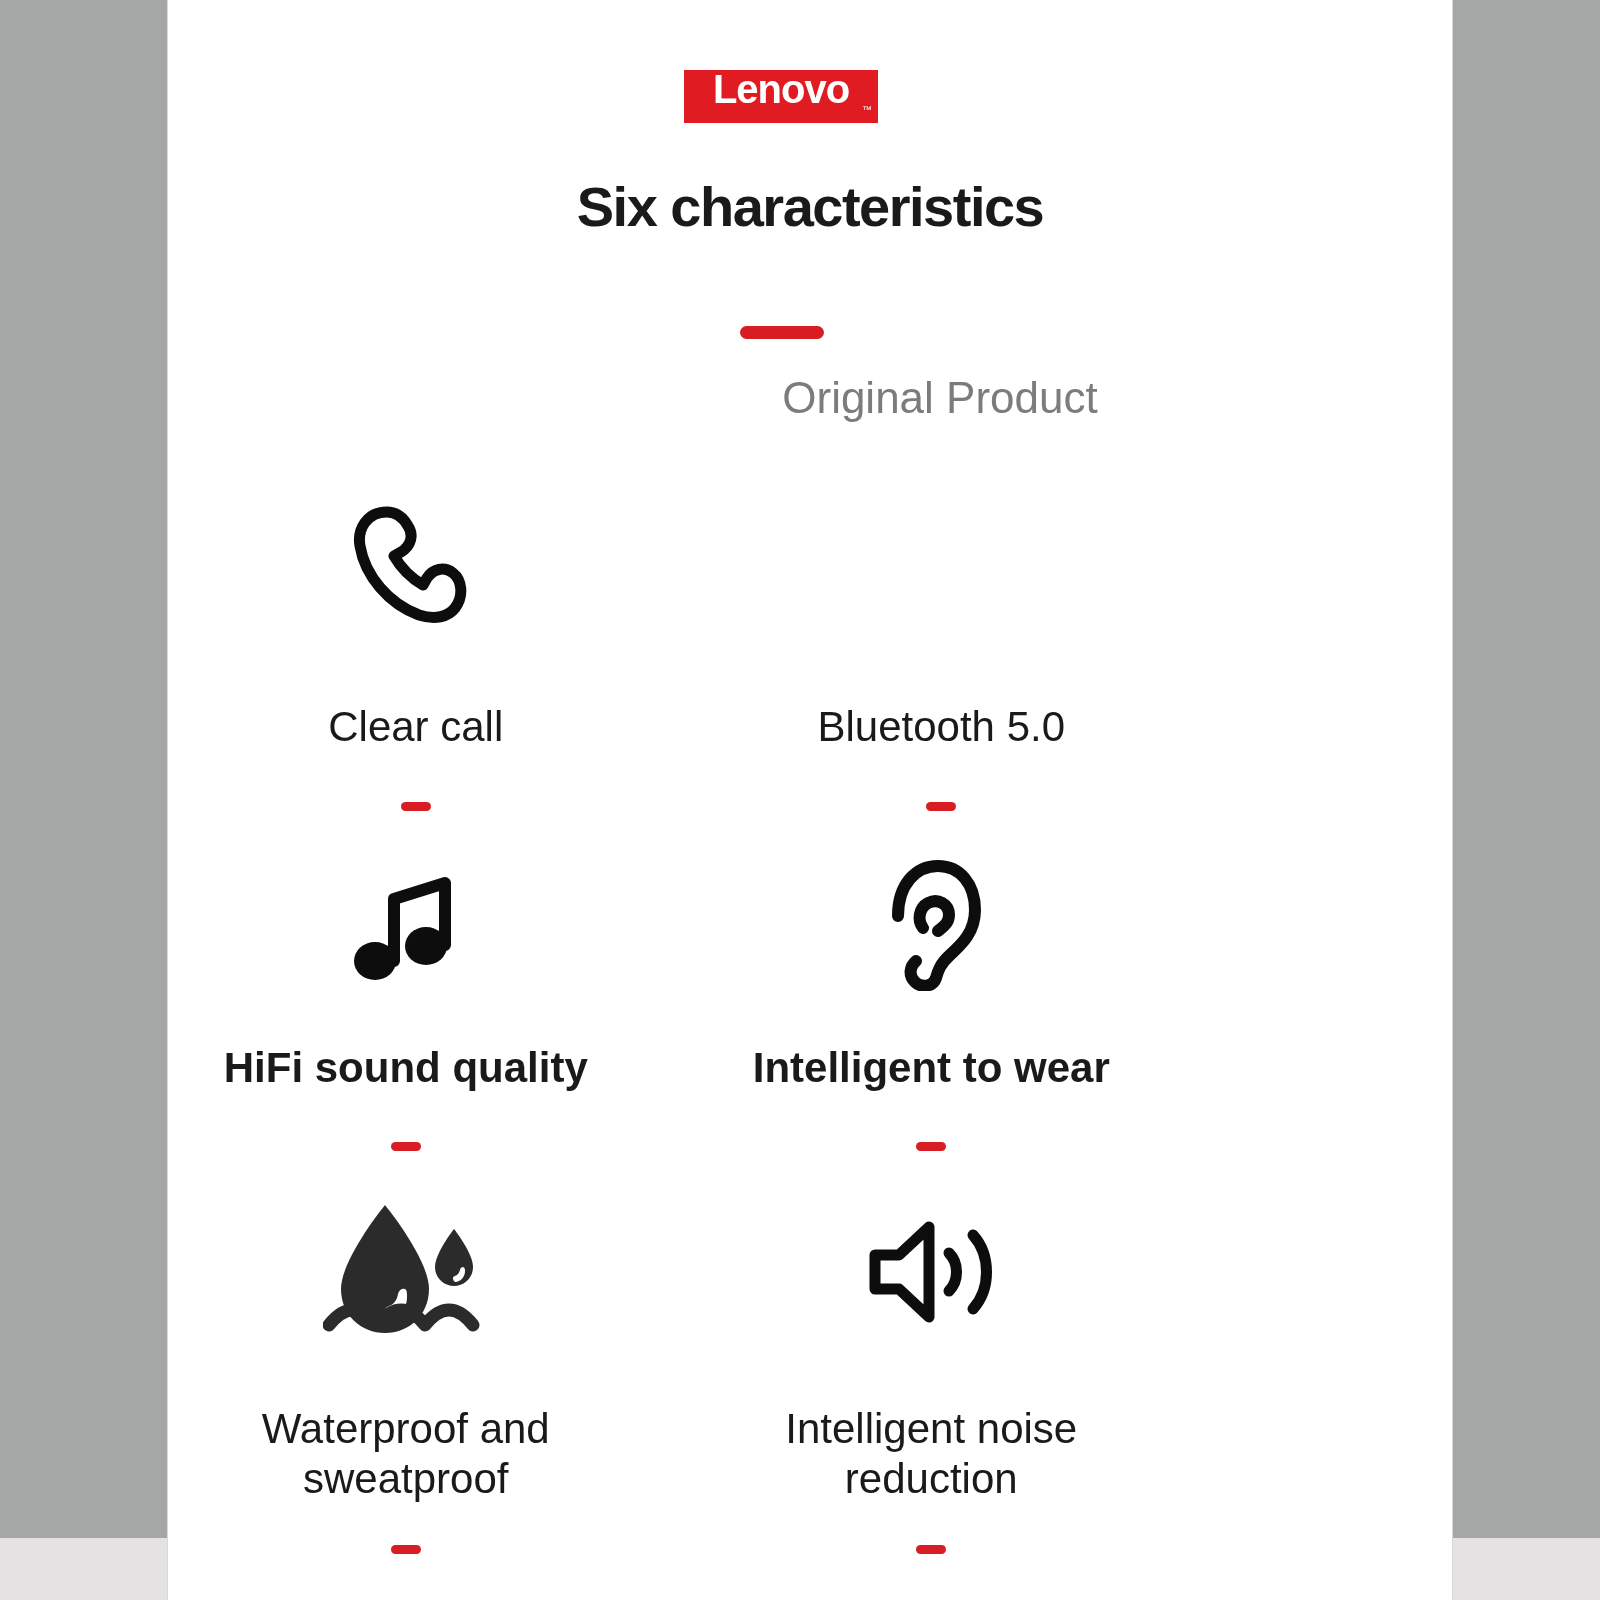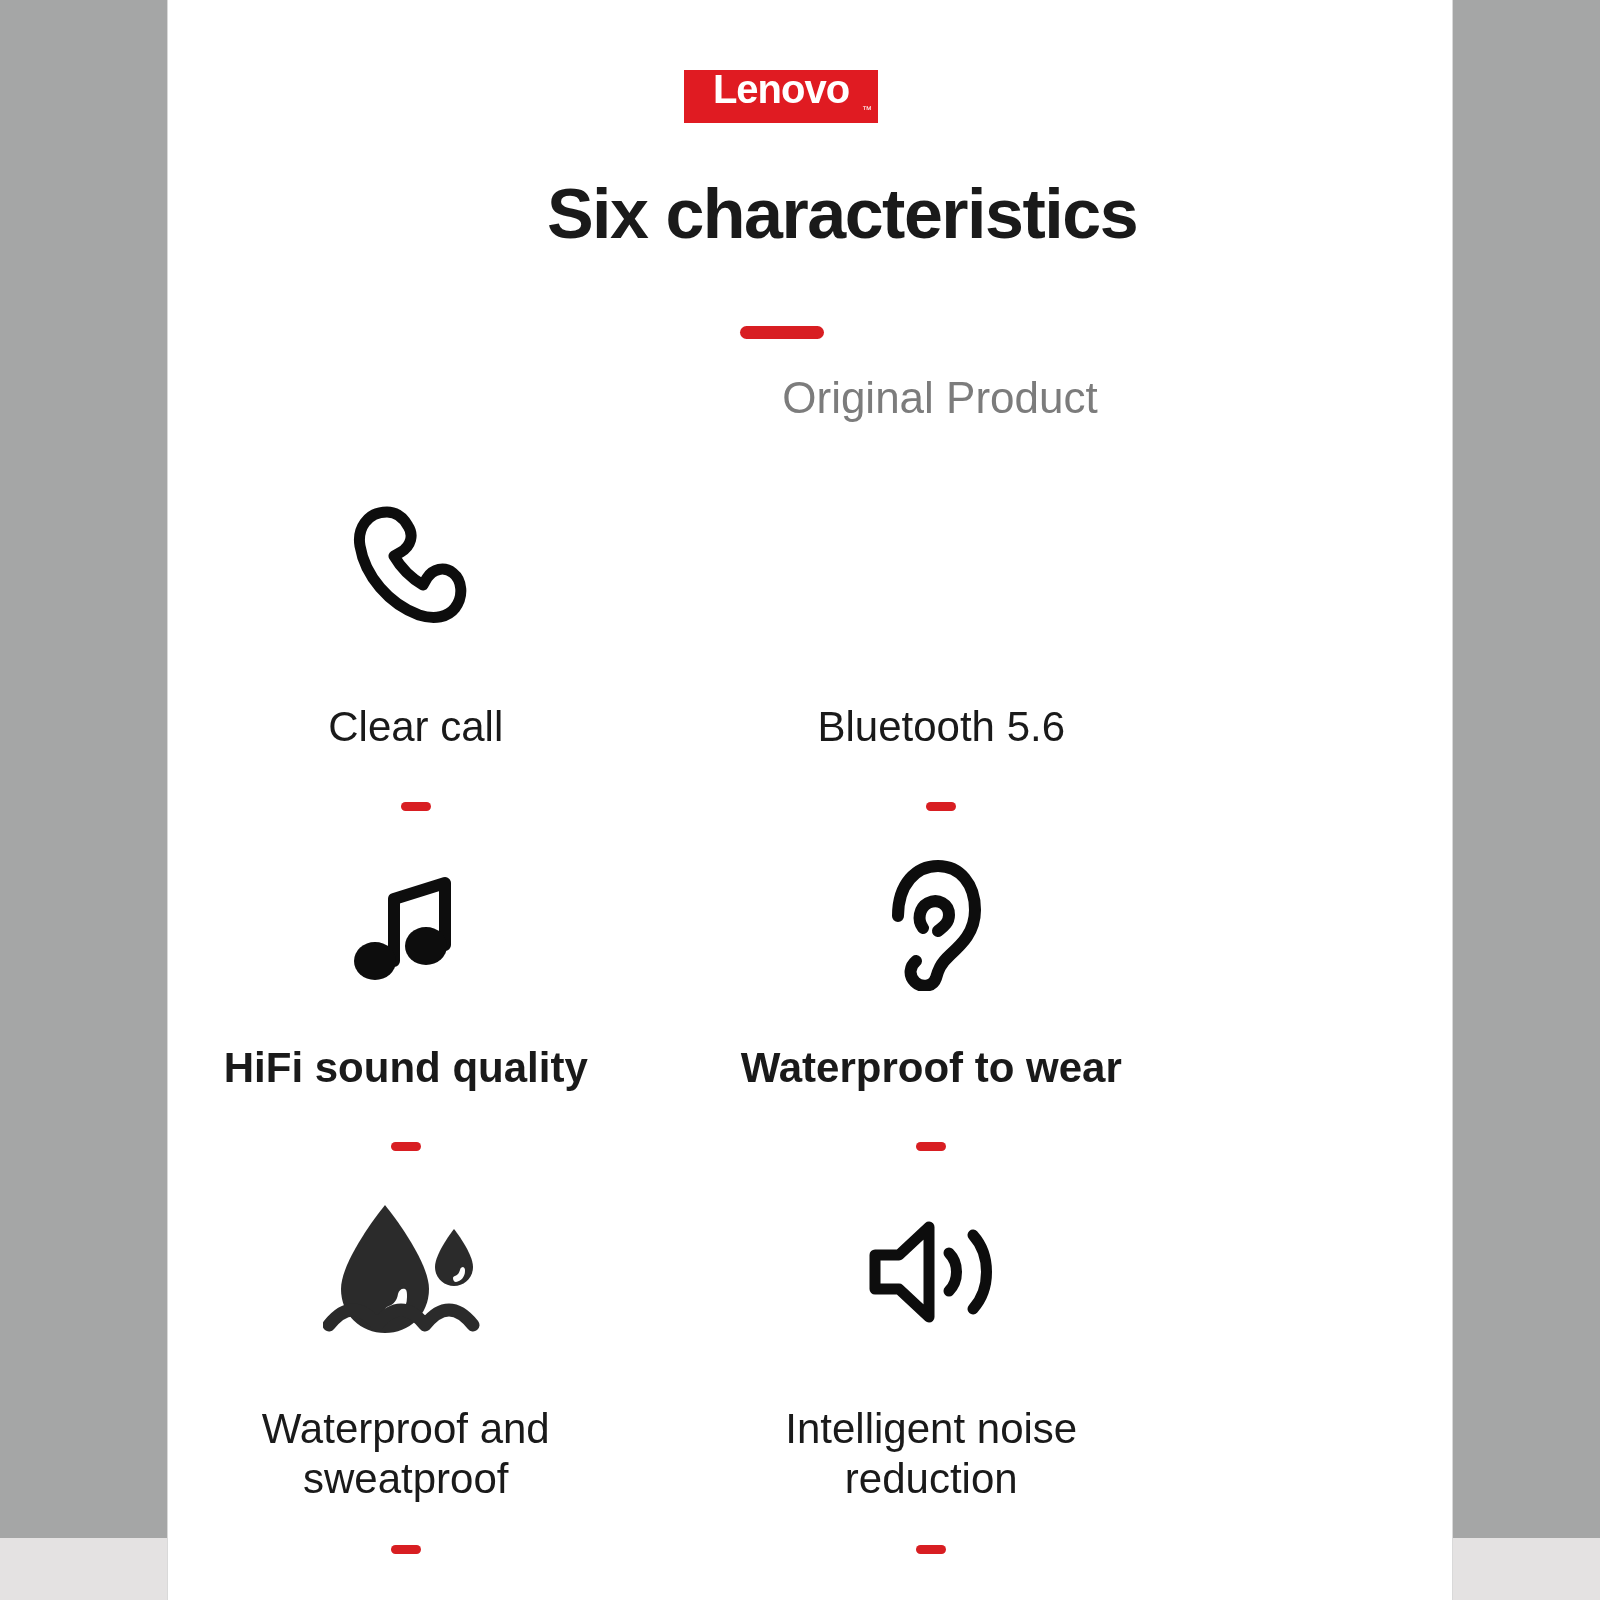--- a/index.html
+++ b/index.html
@@ -66,27 +66,26 @@
     line-height: 1;
   }
 
   
   #page-title {
     position: absolute;
     left: 0;
     top: 178px;
     width: 1284px;
     text-align: center;
-    font-size: 70px;
+    font-size: 56px;
     font-weight: bold;
     color: #1a1a1a;
     letter-spacing: -1.5px;
     line-height: 1.05;
     white-space: nowrap;
-    padding-left: 32px;
   }
 
   #title-divider {
     position: absolute;
     left: 572px;
     top: 326px;
     width: 84px;
     height: 13px;
     background: #d81e22;
     border-radius: 7px;
@@ -190,21 +189,21 @@
           <svg width="150" height="135" viewBox="0 0 150 135" aria-hidden="true">
             <path d="M46 14 C26 14 16 31 19 48 C24 78 48 106 78 117 C94 122 107 119 114 110 C123 98 121 82 112 75 C103 68 92 71 86 80 L82 87 C70 80 60 70 53 58 L60 54 C70 48 73 37 67 28 C62 19 55 14 46 14 Z" fill="none" stroke="#0d0d0d" stroke-width="11" stroke-linecap="round" stroke-linejoin="round"></path>
           </svg>
         </div>
         <div class="feature-label">Clear call</div>
         <div class="feature-dash"></div>
       </div>
 
       <div class="feature-cell col-right">
         <div class="feature-icon is-empty"></div>
-        <div class="feature-label">Bluetooth 5.6</div>
+        <div class="feature-label">Bluetooth 5.0</div>
         <div class="feature-dash"></div>
       </div>
 
     </div>
 
     <div class="feature-row row-2">
 
       <div class="feature-cell col-left">
         <div class="feature-icon">
           <svg width="130" height="130" viewBox="0 0 130 130" aria-hidden="true">
@@ -217,21 +216,21 @@
         <div class="feature-dash"></div>
       </div>
 
       <div class="feature-cell col-right">
         <div class="feature-icon">
           <svg width="110" height="135" viewBox="0 0 110 135" aria-hidden="true">
             <path d="M22 60 C22 28 40 10 62 10 C84 10 99 28 99 54 C99 76 86 88 74 99 C64 108 62 115 60 122 C57 131 45 132 39 126 C32 119 34 110 40 105" fill="none" stroke="#0d0d0d" stroke-width="12" stroke-linecap="round" stroke-linejoin="round"></path>
             <path d="M47 72 C41 64 43 52 52 47 C62 42 73 48 73 59 C73 67 67 71 62 75" fill="none" stroke="#0d0d0d" stroke-width="12" stroke-linecap="round" stroke-linejoin="round"></path>
           </svg>
         </div>
-        <div class="feature-label">Waterproof to wear</div>
+        <div class="feature-label">Intelligent to wear</div>
         <div class="feature-dash"></div>
       </div>
 
     </div>
 
     <div class="feature-row row-3">
 
       <div class="feature-cell col-left">
         <div class="feature-icon">
           <svg width="165" height="150" viewBox="0 0 165 150" aria-hidden="true">

